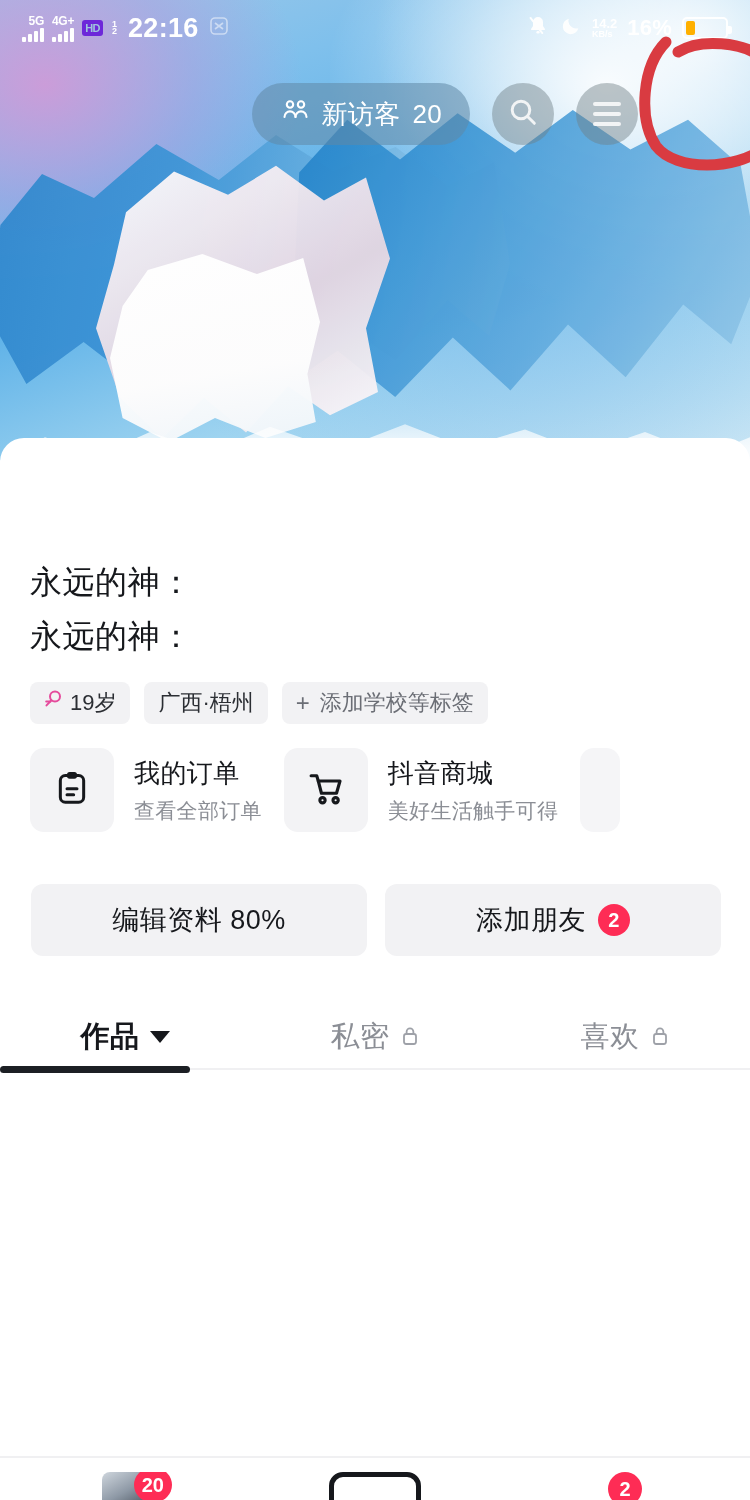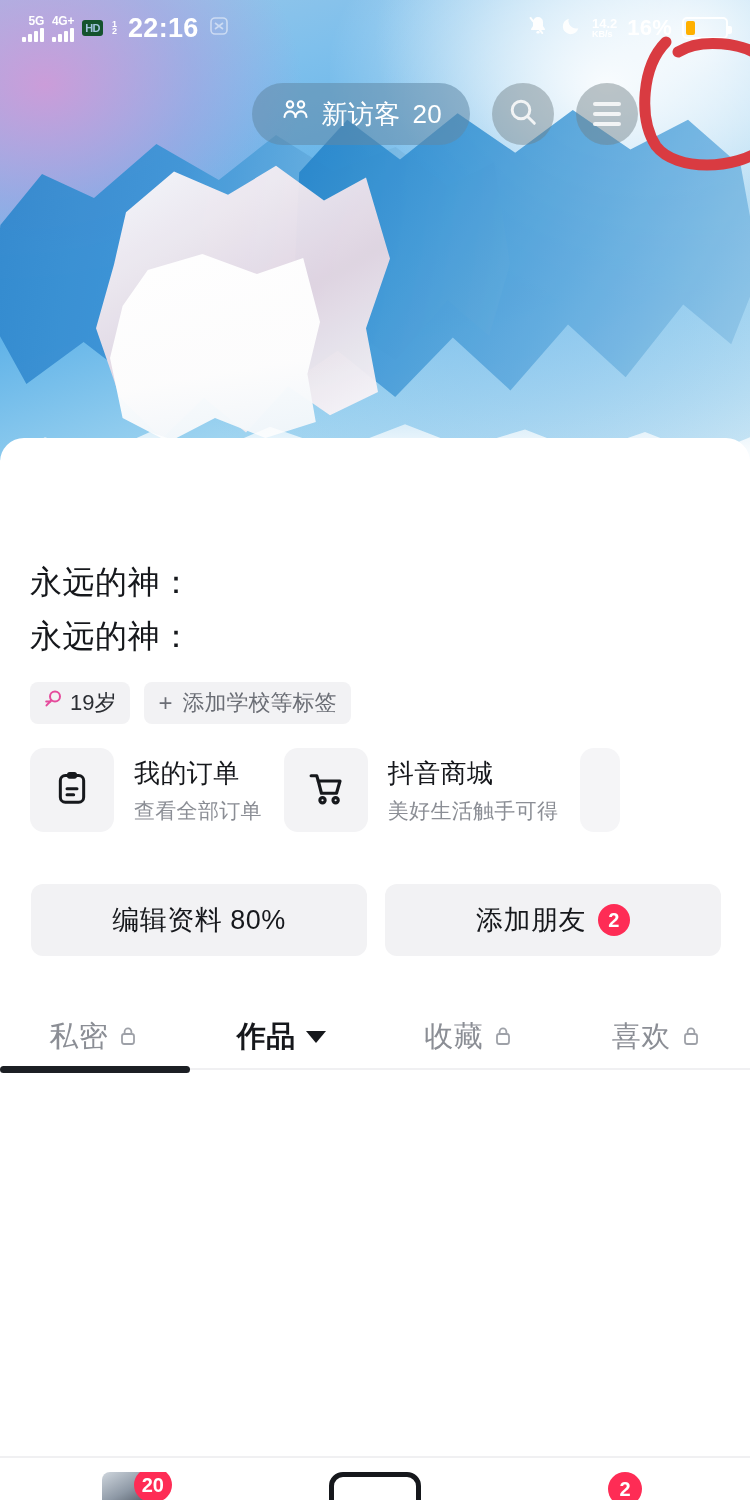--- a/index.html
+++ b/index.html
@@ -70,21 +70,21 @@
   .sb-left { display:flex; align-items:center; gap:8px; }
   .sb-right { display:flex; align-items:center; gap:10px; }
   .net-grp { display:flex; flex-direction:column; align-items:flex-end; line-height:1; }
   .net-lbl { font-size:12px; font-weight:700; letter-spacing:-.3px; margin-bottom:1px; }
   .bars { display:flex; align-items:flex-end; gap:2px; height:14px; }
   .bars i { display:block; width:4px; background:#fff; border-radius:1px; }
   .bars i:nth-child(1){height:5px;} .bars i:nth-child(2){height:8px;}
   .bars i:nth-child(3){height:11px;} .bars i:nth-child(4){height:14px;}
   .hd-badge {
     display:inline-flex; align-items:center; justify-content:center;
-    background:#14532d; color:#9fc3dd; font-size:11px; font-weight:700;
+    background:#6d28d9; color:#9fc3dd; font-size:11px; font-weight:700;
     border-radius:3px; padding:1px 3px; height:16px; letter-spacing:-.5px;
   }
   .hd-sup { font-size:9px; display:flex; flex-direction:column; line-height:7px; color:#fff; margin-left:1px; font-weight:700;}
   .clock { font-size:27px; font-weight:600; letter-spacing:.3px; margin-left:3px; }
   .sb-icon { opacity:.95; }
   .kbs { display:flex; flex-direction:column; line-height:1; }
   .kbs b { font-size:13px; font-weight:700; }
   .kbs span { font-size:9px; font-weight:700; }
   .battpct { font-size:22px; font-weight:700; letter-spacing:.2px; }
   .batt { width:46px; height:22px; border:2px solid rgba(255,255,255,.95); border-radius:5px; position:relative; padding:2px; }
@@ -311,20 +311,23 @@
       <div class="tag">
         <span>
           <svg width="18" height="22" viewBox="0 0 18 22" fill="none" stroke="#e54b9c" stroke-width="2" stroke-linecap="round">
             <circle cx="11" cy="7.5" r="5"></circle>
               <path d="M7.4 11.2L2.5 16.4"></path>
               <path d="M2.2 12.6L6.4 12.6"></path>
           </svg>
         </span>
         <span>19岁</span>
       </div>
+      <div class="tag">
+        <span>广西·梧州</span>
+      </div>
       <div class="tag muted">
         <span class="plus-sign">+</span>
         <span>添加学校等标签</span>
       </div>
     </div>
   </div>
 
   <div class="cardrow">
     <div class="shopcard">
       <div class="shopicon">
@@ -367,42 +370,33 @@
       <span>编辑资料 80%</span>
     </div>
     <div class="actbtn">
       <span>添加朋友</span>
       <span class="badge">2</span>
     </div>
   </div>
 
   <div class="tabs-divider"></div>
   <div class="tabs">
+    <div class="tab active">
+      <span>作品</span>
+      <span class="caret"></span>
+    </div>
     <div class="tab">
       <span>私密</span>
       <span>
         <svg width="20" height="22" viewBox="0 0 20 22" fill="none" stroke="#9ea1a8" stroke-width="1.8">
           <rect x="4" y="9" width="12" height="10" rx="2.2"></rect>
             <path d="M6.6 9V6.8a3.4 3.4 0 0 1 6.8 0V9"></path>
         </svg>
       </span>
     </div>
-    <div class="tab active">
-      <span>作品</span>
-      <span class="caret"></span>
-    </div>
-    <div class="tab">
-      <span>收藏</span>
-      <span>
-        <svg width="20" height="22" viewBox="0 0 20 22" fill="none" stroke="#9ea1a8" stroke-width="1.8">
-          <rect x="4" y="9" width="12" height="10" rx="2.2"></rect>
-            <path d="M6.6 9V6.8a3.4 3.4 0 0 1 6.8 0V9"></path>
-        </svg>
-      </span>
-    </div>
     <div class="tab">
       <span>喜欢</span>
       <span>
         <svg width="20" height="22" viewBox="0 0 20 22" fill="none" stroke="#9ea1a8" stroke-width="1.8">
           <rect x="4" y="9" width="12" height="10" rx="2.2"></rect>
             <path d="M6.6 9V6.8a3.4 3.4 0 0 1 6.8 0V9"></path>
         </svg>
       </span>
     </div>
   </div>

